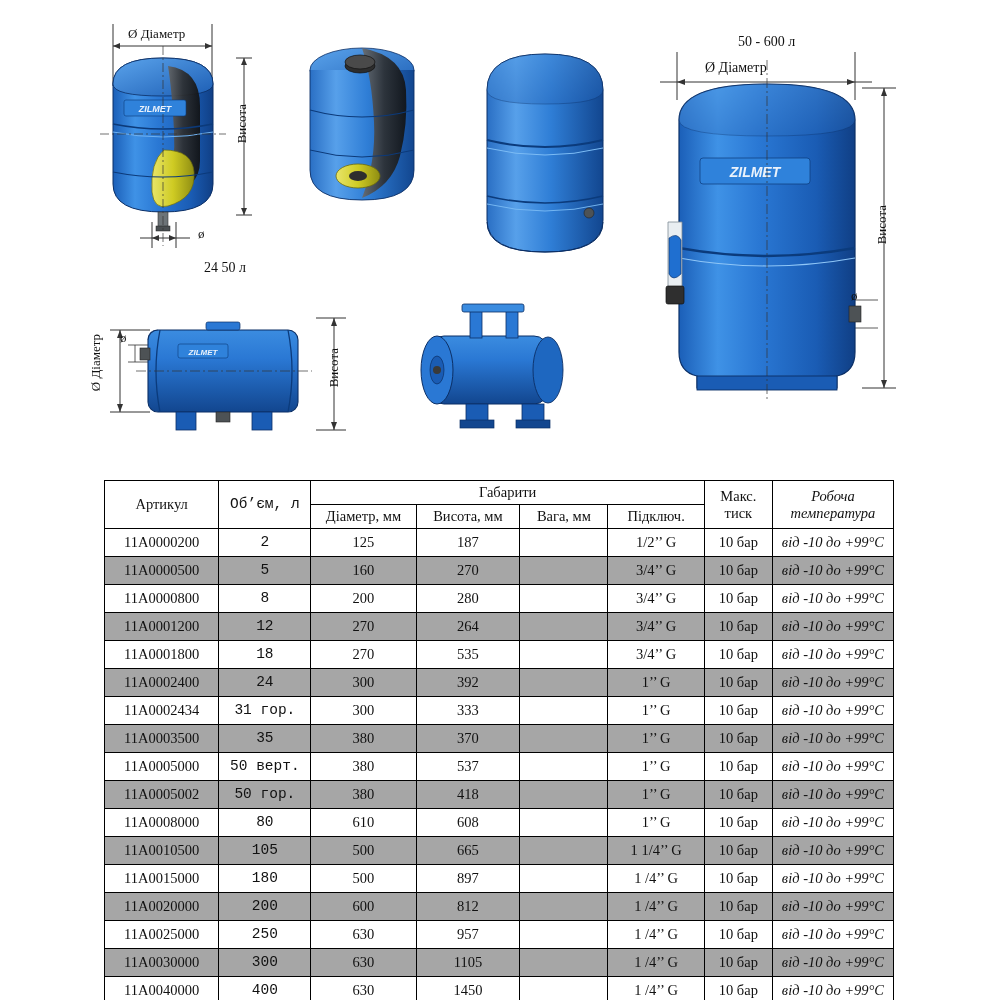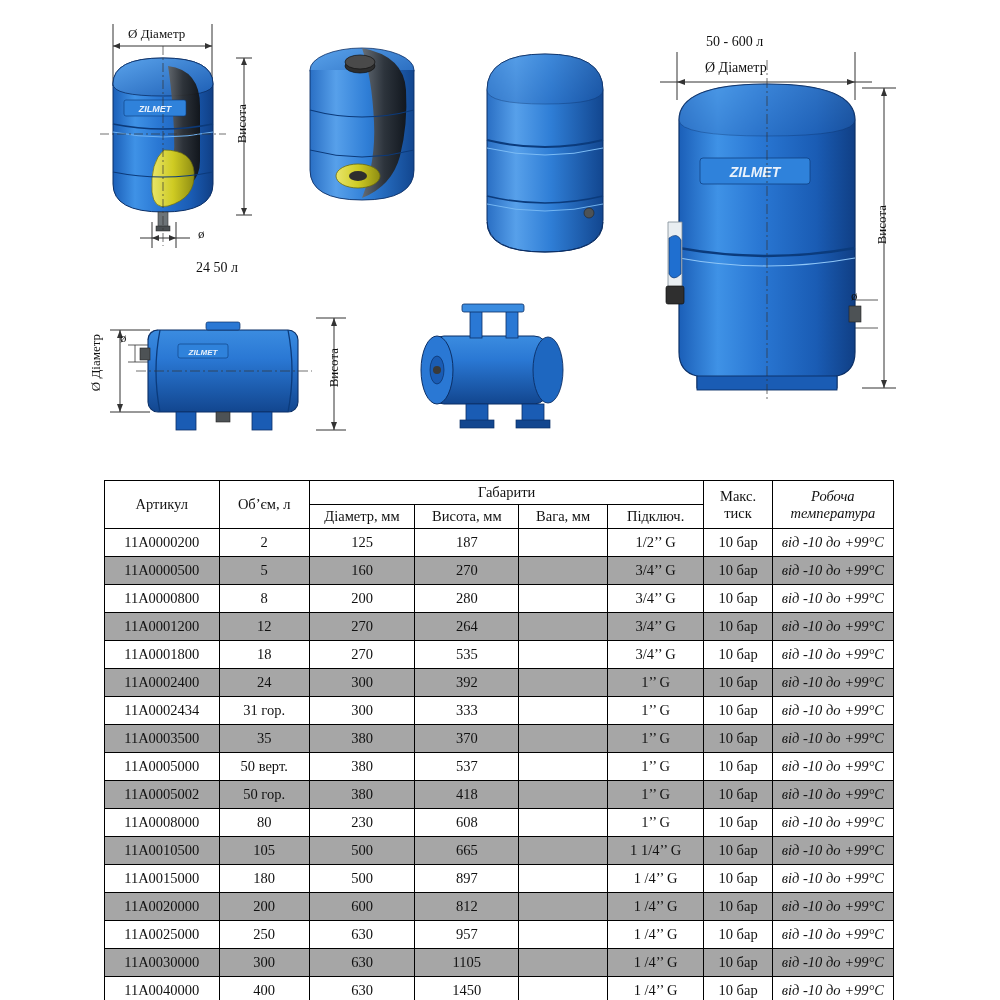--- a/index.html
+++ b/index.html
@@ -58,21 +58,21 @@
     font-weight: normal;
     background: #fff;
   }
   .hdr-h1 { height: 24px; }
   .hdr-h2 { height: 24px; }
   table.spec tbody td { height: 23px; }
   tr.shaded td { background: #a6a6a6; }
   tr.plain td { background: #ffffff; }
 
   .col-art { width: 118px; }
-  .col-vol { width: 96px; }
+  .col-vol { width: 96px; font-family: Liberation Mono, monospace; }
   .col-dia { width: 112px; }
   .col-hei { width: 112px; margin-top: 24px; }
   .col-wei { width: 96px; }
   .col-con { width: 100px; }
   .col-pre { width: 70px; }
   .col-tmp { width: 124px; font-style: italic; }
 </style>
 </head>
 <body>
 
@@ -277,23 +277,23 @@
       <rect x="522" y="404" width="22" height="20" fill="#1a5cb4" stroke="#0b2f66" stroke-width="0.8"></rect>
       <rect x="460" y="420" width="34" height="8" fill="#12468f" stroke="#0b2f66" stroke-width="0.7"></rect>
       <rect x="516" y="420" width="34" height="8" fill="#12468f" stroke="#0b2f66" stroke-width="0.7"></rect>
     </g>
   </svg>
 
   
   <div class="dim-label" style="left:128px; top:26px;">Ø Діаметр</div>
   <div class="dim-label vertical" style="left:234px; top:104px;">Висота</div>
   <div class="dim-label" style="left:198px; top:226px;">ø</div>
-  <div class="dim-label" style="left:196px; top:260px; font-size:14px;text-align:center;">24 50 л</div>
-
-  <div class="dim-label" style="left:706px; top:34px; font-size:14px;">50 - 600 л</div>
+  <div class="dim-label" style="left:204px; top:260px; font-size:14px;text-align:center;">24 50 л</div>
+
+  <div class="dim-label" style="left:738px; top:34px; font-size:14px;">50 - 600 л</div>
   <div class="dim-label" style="left:705px; top:60px; font-size:14px;">Ø Діаметр</div>
   <div class="dim-label vertical" style="left:874px; top:205px;">Висота</div>
   <div class="dim-label" style="left:851px; top:288px;">ø</div>
 
   <div class="dim-label vertical" style="left:88px; top:334px;">Ø Діаметр</div>
   <div class="dim-label" style="left:120px; top:330px;">ø</div>
   <div class="dim-label vertical" style="left:326px; top:348px;">Висота</div>
 </div>
 
 <div id="spec-table-wrap">
@@ -416,21 +416,21 @@
           <td class="col-dia">380</td>
           <td class="col-hei">418</td>
           <td class="col-wei"></td>
           <td class="col-con">1’’ G</td>
           <td class="col-pre">10 бар</td>
           <td class="col-tmp">від -10 до +99°С</td>
         </tr>
         <tr class="plain">
           <td class="col-art">11A0008000</td>
           <td class="col-vol">80</td>
-          <td class="col-dia">230</td>
+          <td class="col-dia">610</td>
           <td class="col-hei">608</td>
           <td class="col-wei"></td>
           <td class="col-con">1’’ G</td>
           <td class="col-pre">10 бар</td>
           <td class="col-tmp">від -10 до +99°С</td>
         </tr>
         <tr class="shaded">
           <td class="col-art">11A0010500</td>
           <td class="col-vol">105</td>
           <td class="col-dia">500</td>

